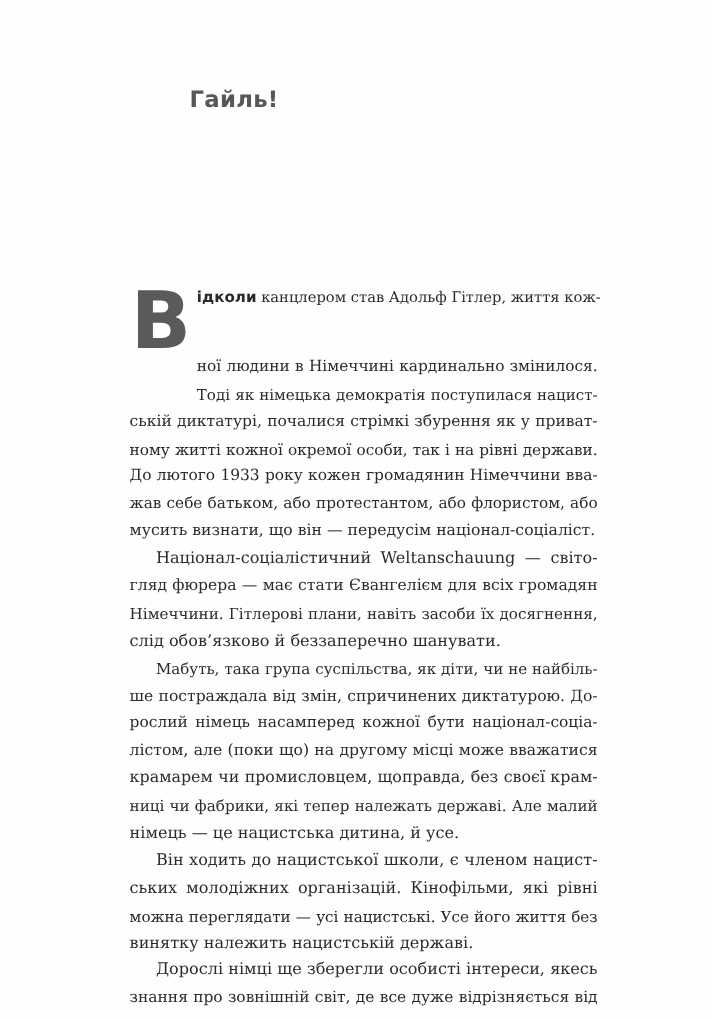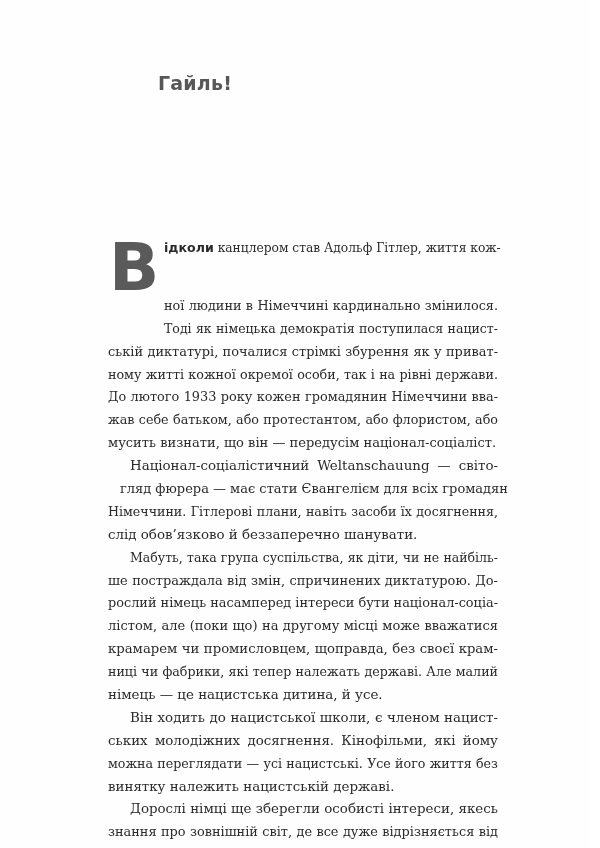--- a/index.html
+++ b/index.html
@@ -65,33 +65,33 @@
     <span class="line dc" style="font-size: 12.2536px;"><span class="lead-word">ідколи</span><span> канцлером став Адольф Гітлер, життя кож-</span></span>
     <span class="line dc" style="font-size: 12.8029px; margin-top: 35px;">ної людини в Німеччині кардинально змінилося.</span>
     <span class="line dc" style="font-size: 12.5415px;">Тоді як німецька демократія поступилася нацист-</span>
     <span class="line" style="font-size: 12.9305px;">ській диктатурі, почалися стрімкі збурення як у приват-</span>
     <span class="line" style="font-size: 12.719px;">ному житті кожної окремої особи, так і на рівні держави.</span>
     <span class="line" style="font-size: 12.874px;">До лютого 1933 року кожен громадянин Німеччини вва-</span>
     <span class="line" style="font-size: 12.7365px;">жав себе батьком, або протестантом, або флористом, або</span>
     <span class="line last" style="font-size: 13.0409px;">мусить визнати, що він — передусім націонал-соціаліст.</span>
 
     <span class="line indent">Націонал-соціалістичний Weltanschauung — світо-</span>
-    <span class="line" style="font-size: 12.9982px; margin-left: 12px;">гляд фюрера — має стати Євангелієм для всіх громадян</span>
+    <span class="line" style="font-size: 12.9982px;">гляд фюрера — має стати Євангелієм для всіх громадян</span>
     <span class="line" style="font-size: 12.6421px;">Німеччини. Гітлерові плани, навіть засоби їх досягнення,</span>
     <span class="line last">слід обов’язково й беззаперечно шанувати.</span>
 
     <span class="line indent" style="font-size: 12.5042px;">Мабуть, така група суспільства, як діти, чи не найбіль-</span>
     <span class="line" style="font-size: 12.9723px;">ше постраждала від змін, спричинених диктатурою. До-</span>
-    <span class="line" style="font-size: 12.8745px;">рослий німець насамперед інтереси бути націонал-соціа-</span>
+    <span class="line" style="font-size: 12.8745px;">рослий німець насамперед кожної бути націонал-соціа-</span>
     <span class="line" style="font-size: 13.046px;">лістом, але (поки що) на другому місці може вважатися</span>
     <span class="line" style="font-size: 13.2202px;">крамарем чи промисловцем, щоправда, без своєї крам-</span>
     <span class="line" style="font-size: 12.658px;">ниці чи фабрики, які тепер належать державі. Але малий</span>
     <span class="line last">німець — це нацистська дитина, й усе.</span>
 
     <span class="line indent">Він ходить до нацистської школи, є членом нацист-</span>
-    <span class="line">ських молодіжних досягнення. Кінофільми, які йому</span>
+    <span class="line">ських молодіжних організацій. Кінофільми, які рівні</span>
     <span class="line" style="font-size: 12.6609px;">можна переглядати — усі нацистські. Усе його життя без</span>
     <span class="line last">винятку належить нацистській державі.</span>
 
     <span class="line indent">Дорослі німці ще зберегли особисті інтереси, якесь</span>
     <span class="line" style="font-size: 12.8994px;">знання про зовнішній світ, де все дуже відрізняється від</span>
   </div>
 </div>
 
 </body></html>

